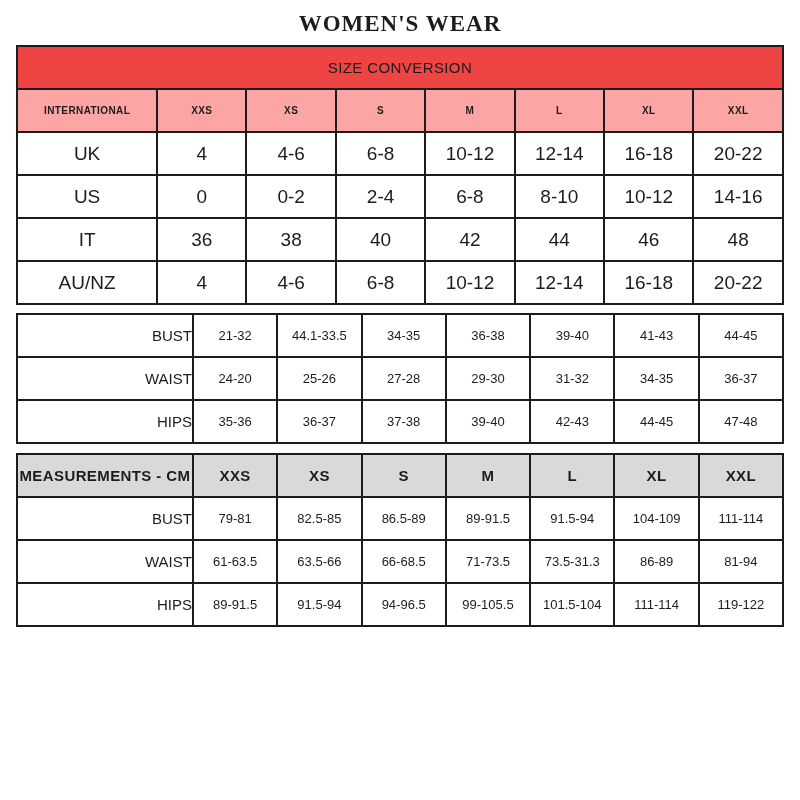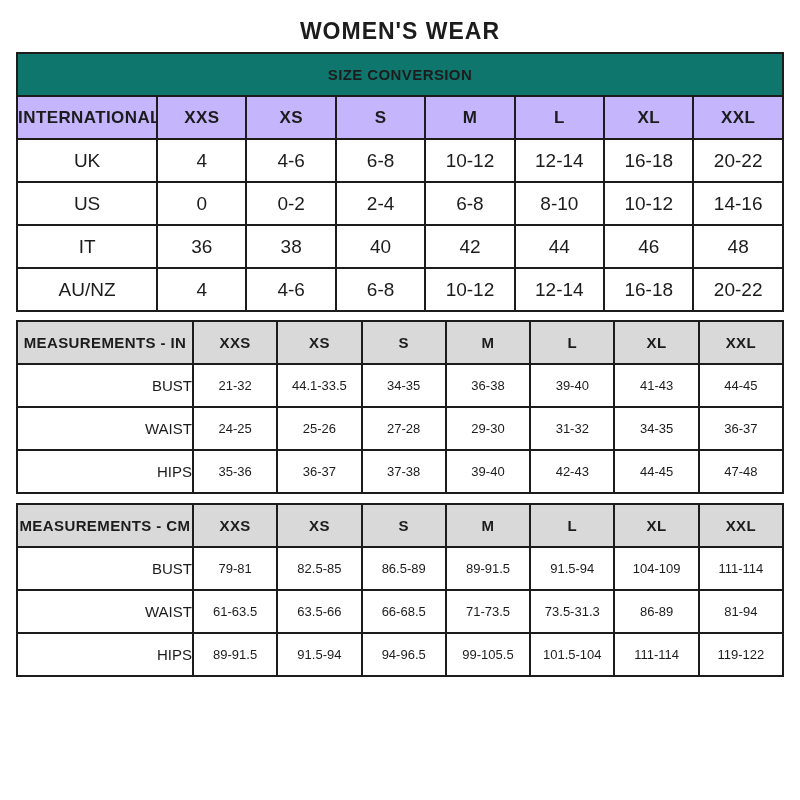--- a/index.html
+++ b/index.html
@@ -15,51 +15,52 @@
   .page {
     width: 800px;
     height: 800px;
     overflow: hidden;
   }
   .title {
     text-align: center;
     font-size: 23px;
     font-weight: bold;
     letter-spacing: 1px;
-    padding-top: 17px;
+    padding-top: 10px;
     height: 35px;
     line-height: 28px;
+    font-family: Liberation Serif, serif;
   }
   table.tbl {
     border-collapse: collapse;
     table-layout: fixed;
     width: 766px;
     margin: 0 auto;
   }
   table.t1 { margin-bottom: 8px; }
   table.t2 { margin-bottom: 9px; }
   .tbl th, .tbl td {
     border: 2px solid #1c1c1c;
     text-align: center;
     vertical-align: middle;
     padding: 0;
     overflow: hidden;
     white-space: nowrap;
   }
   th.banner {
-    background: #0f766e;
+    background: #ef4444;
     height: 41px;
     font-size: 15px;
-    font-weight: bold;
+    font-weight: normal;
     letter-spacing: 0.4px;
   }
   .t1 th.colhead {
-    background: #c4b5fd;
-    height: 41px;
-    font-size: 17px;
+    background: #fca5a5;
+    height: 41px;
+    font-size: 10px;
     font-weight: bold;
     letter-spacing: 0.4px;
   }
   .t1 td {
     height: 41px;
     font-size: 19px;
   }
   .t23 th.colhead {
     background: #d9d9d9;
     height: 41px;
@@ -161,42 +162,32 @@
         <col class="c-size2">
         <col class="c-size2">
         <col class="c-size2">
         <col class="c-size2">
         <col class="c-size2">
         <col class="c-size2">
         <col class="c-size2">
       </colgroup>
     <tbody>
     <tr>
-      <th class="colhead">MEASUREMENTS - IN</th>
-      <th class="colhead">XXS</th>
-      <th class="colhead">XS</th>
-      <th class="colhead">S</th>
-      <th class="colhead">M</th>
-      <th class="colhead">L</th>
-      <th class="colhead">XL</th>
-      <th class="colhead">XXL</th>
-    </tr>
-    <tr>
       <td class="rowlabel">BUST</td>
       <td>21-32</td>
       <td>44.1-33.5</td>
       <td>34-35</td>
       <td>36-38</td>
       <td>39-40</td>
       <td>41-43</td>
       <td>44-45</td>
     </tr>
     <tr>
       <td class="rowlabel">WAIST</td>
-      <td>24-25</td>
+      <td>24-20</td>
       <td>25-26</td>
       <td>27-28</td>
       <td>29-30</td>
       <td>31-32</td>
       <td>34-35</td>
       <td>36-37</td>
     </tr>
     <tr>
       <td class="rowlabel">HIPS</td>
       <td>35-36</td>

